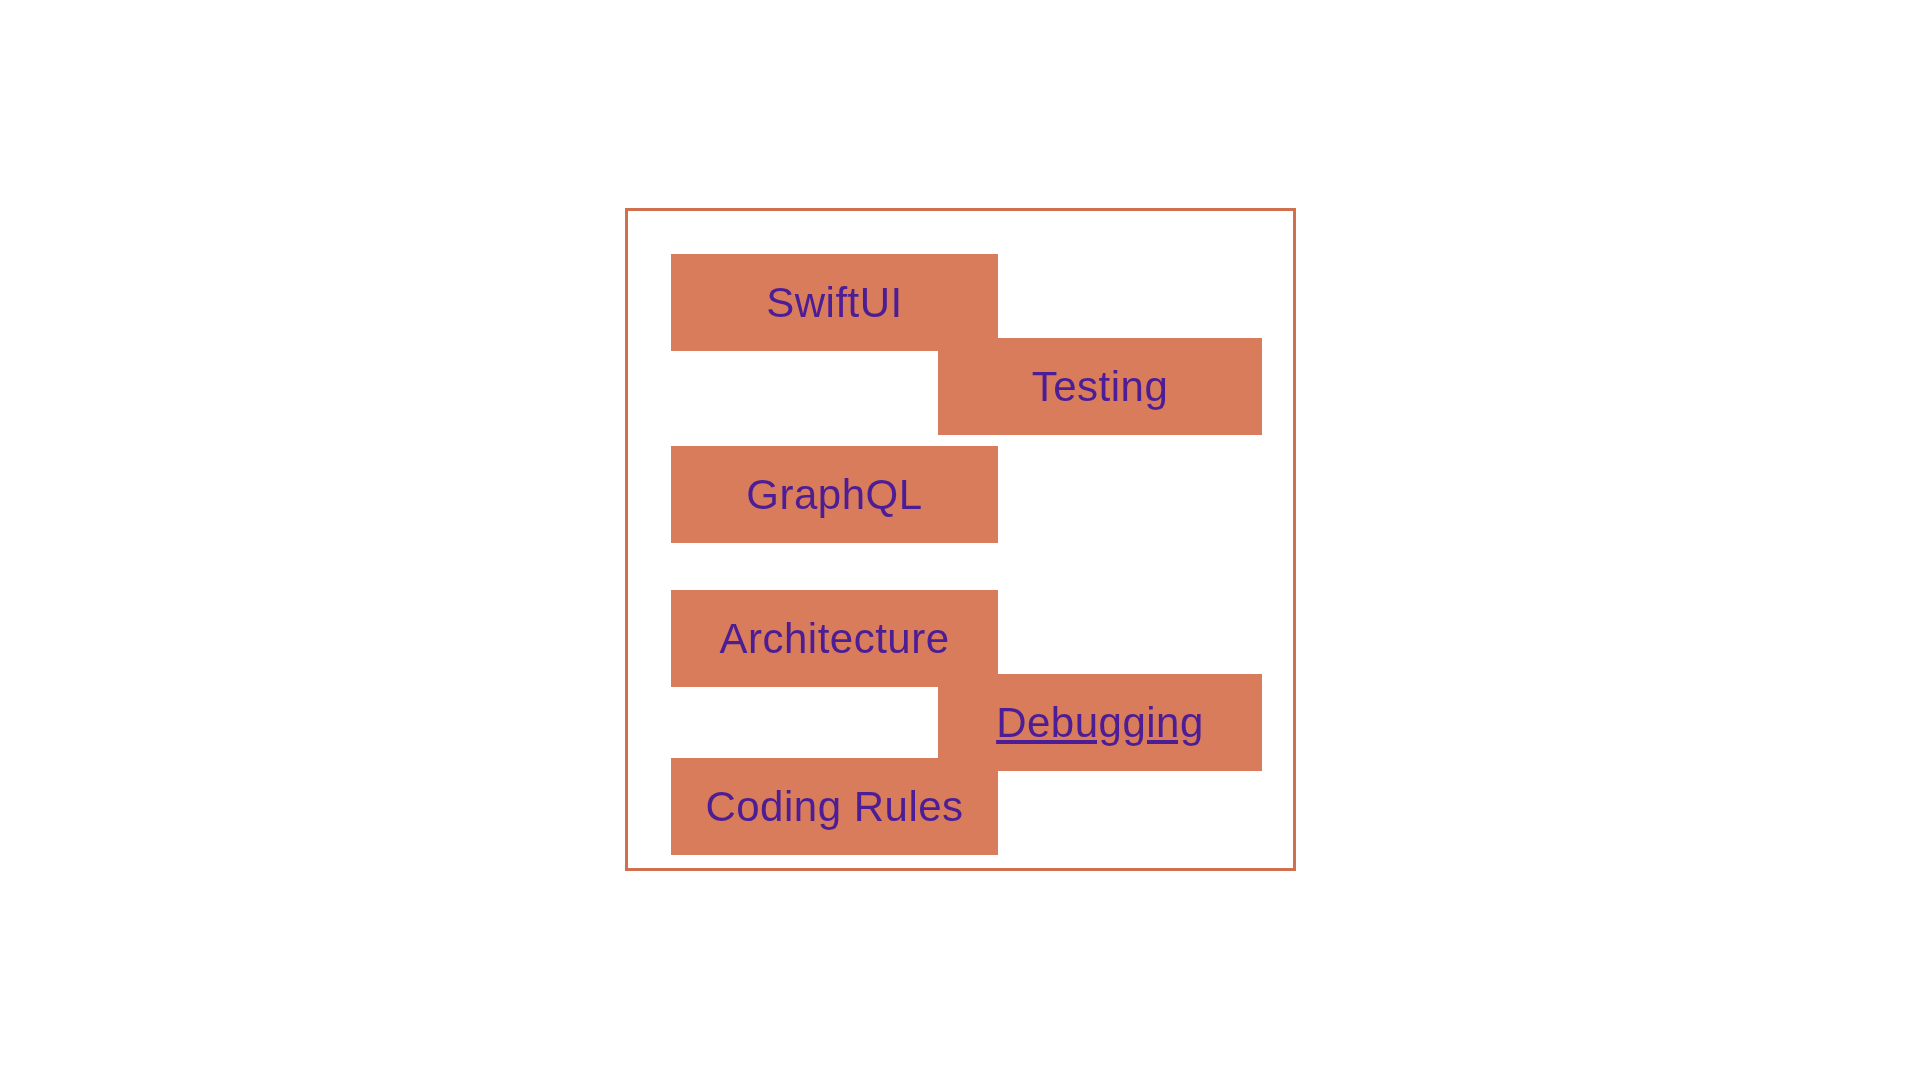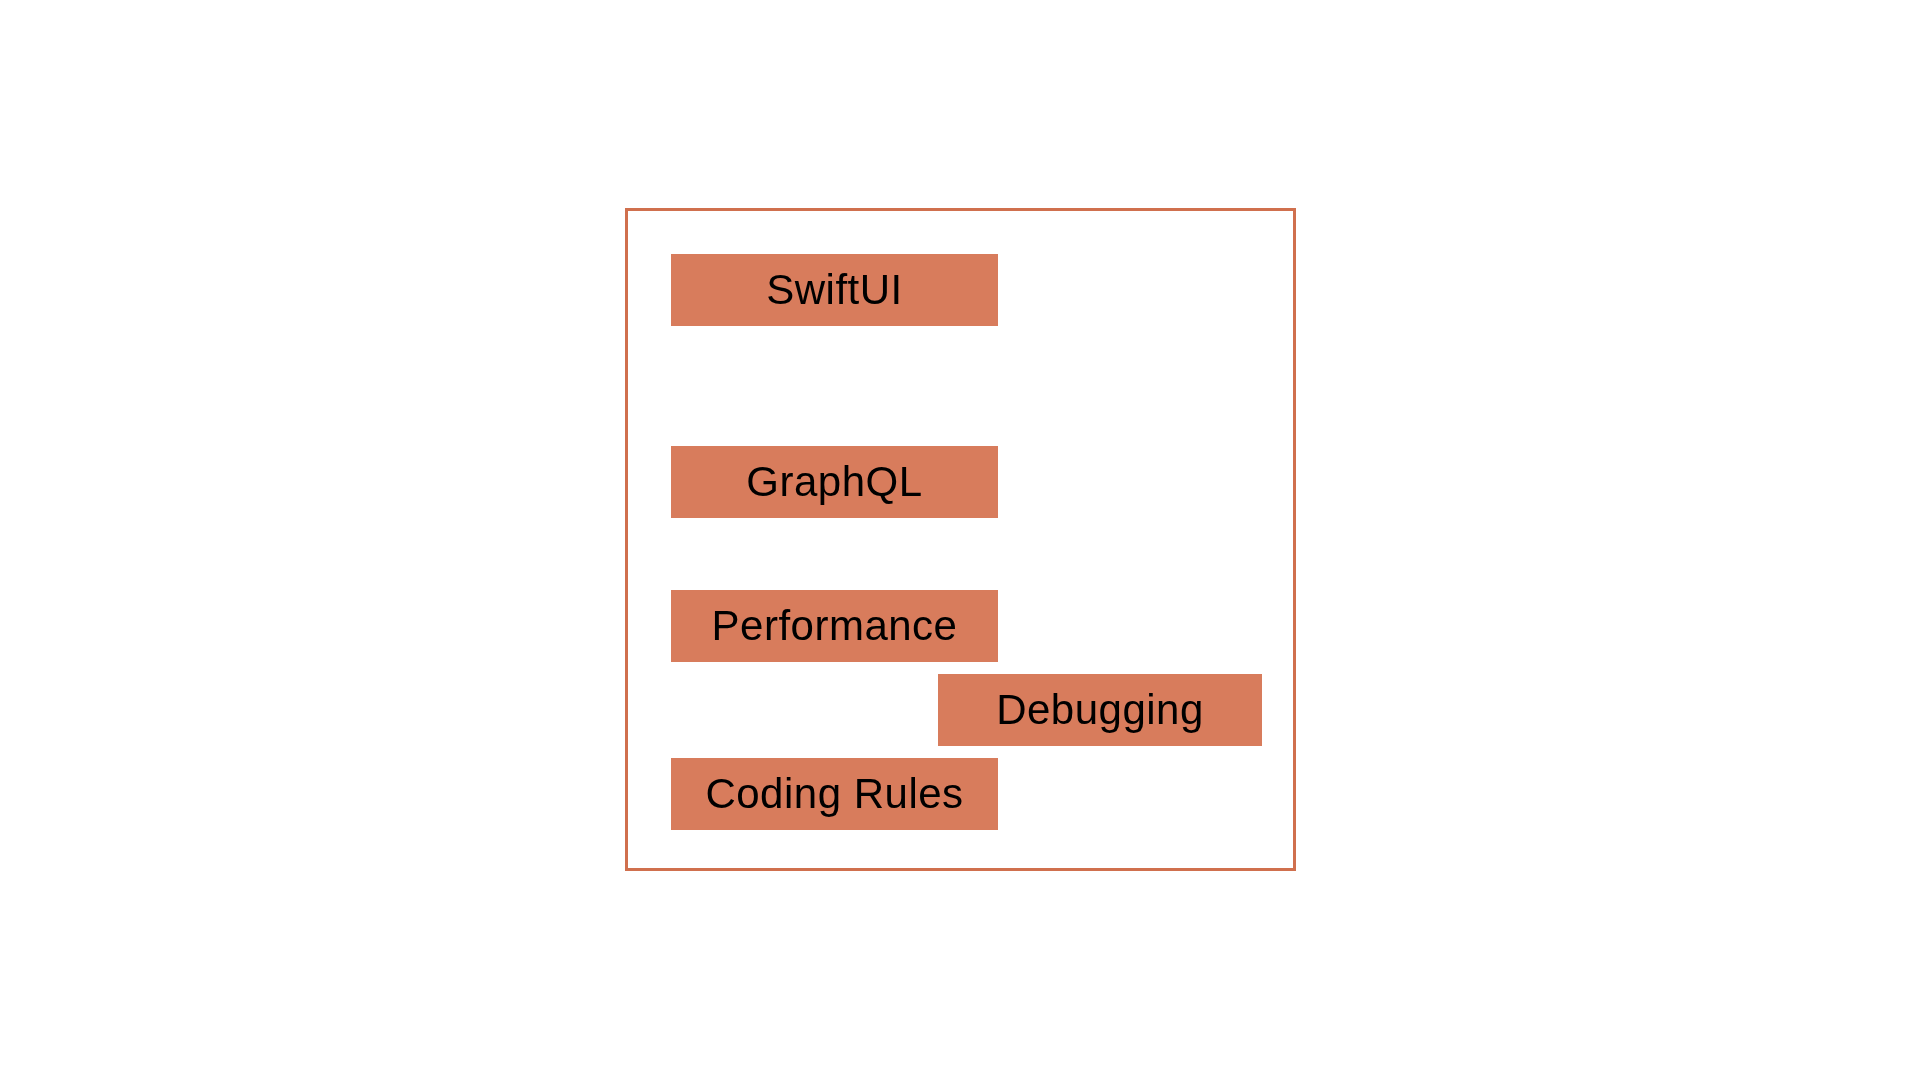--- a/index.html
+++ b/index.html
@@ -19,43 +19,44 @@
     left: 625px;
     top: 208px;
     width: 671px;
     height: 663px;
     box-sizing: border-box;
     border: 3px solid #d0704e;
     background: #ffffff;
   }
   .block {
     position: absolute;
-    height: 72px;
+    height: 97px;
     background: #d87c5c;
-    color: #000000;
+    color: #4c1d95;
     font-size: 42px;
     font-weight: 400;
     letter-spacing: 0.5px;
     display: flex;
     align-items: center;
     justify-content: center;
     white-space: nowrap;
   }
   .block.left  { left: 43px;  width: 327px; }
   .block.right { left: 310px; width: 324px; }
   .r0 { top: 43px;  }
   .r1 { top: 127px; }
   .r2 { top: 211px; margin-top: 24px; }
   .r3 { top: 295px; }
   .r4 { top: 379px; }
-  .r5 { top: 463px; }
+  .r5 { top: 463px; text-decoration: underline; }
   .r6 { top: 547px; }
 </style>
 </head>
 <body>
 
 <div class="frame">
   <div class="block left r0">SwiftUI</div>
+  <div class="block right r1">Testing</div>
   <div class="block left r2">GraphQL</div>
-  <div class="block left r4">Performance</div>
+  <div class="block left r4">Architecture</div>
   <div class="block right r5">Debugging</div>
   <div class="block left r6">Coding Rules</div>
 </div>
 
 </body></html>

